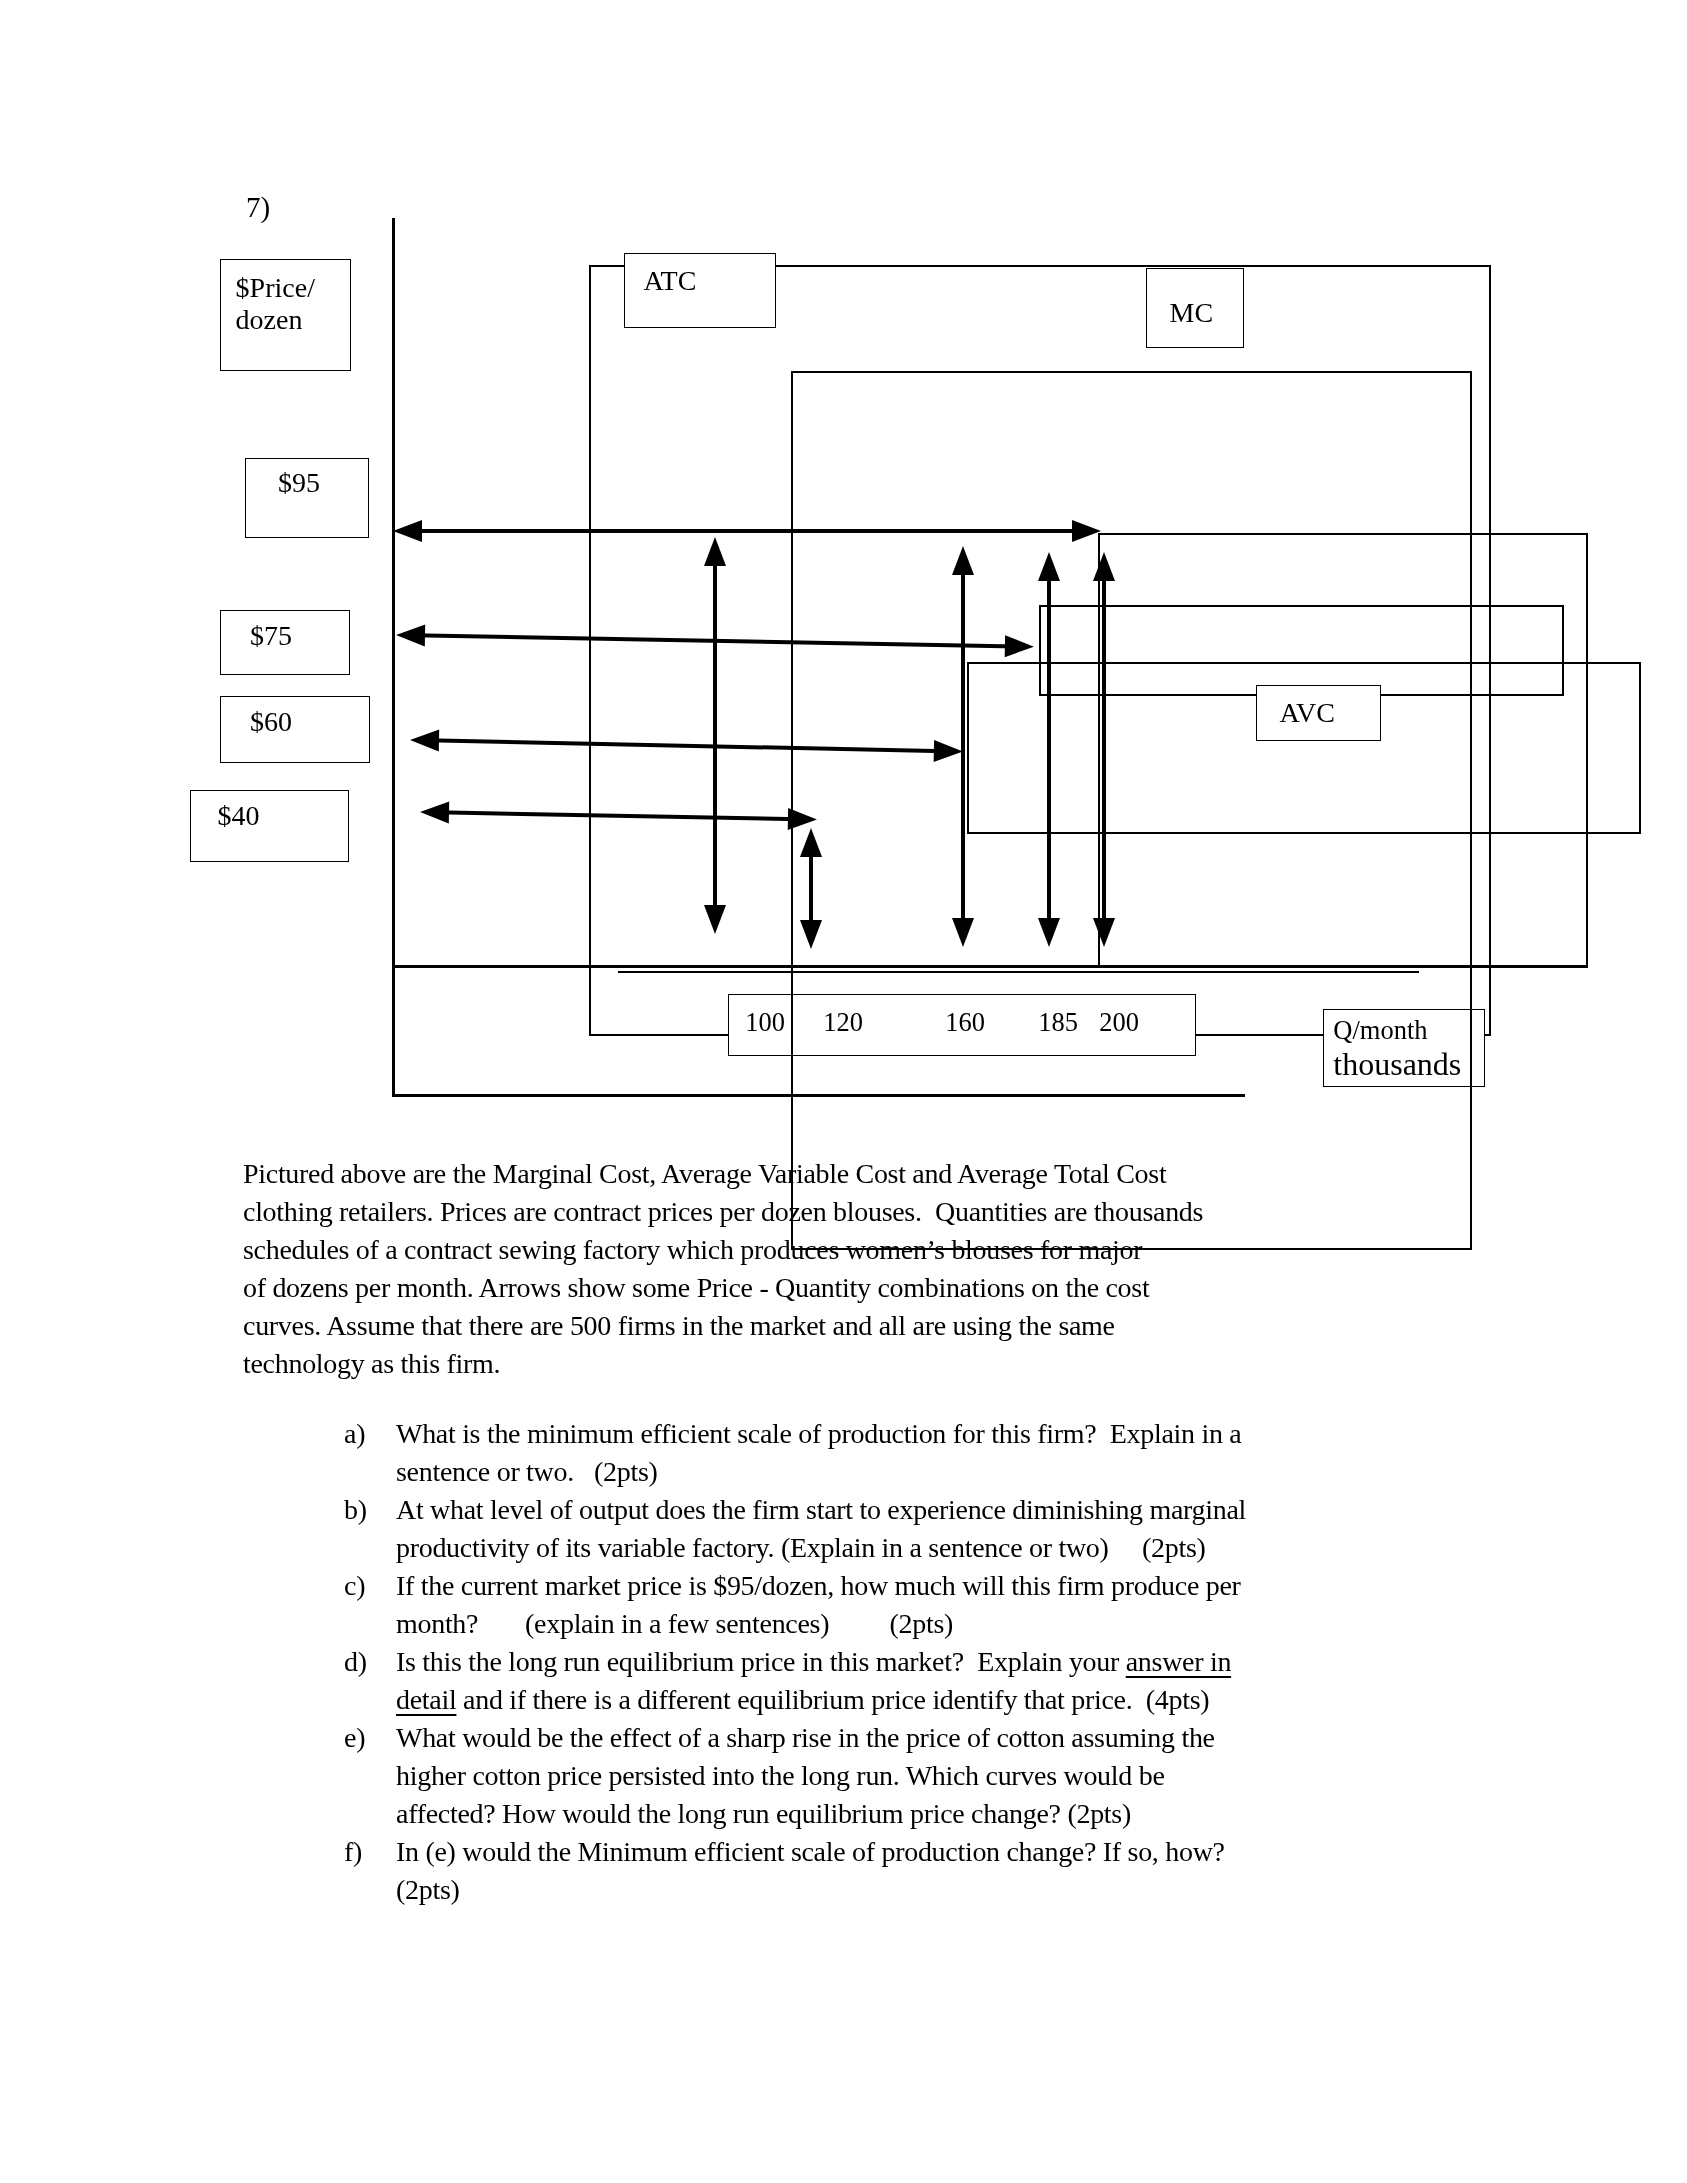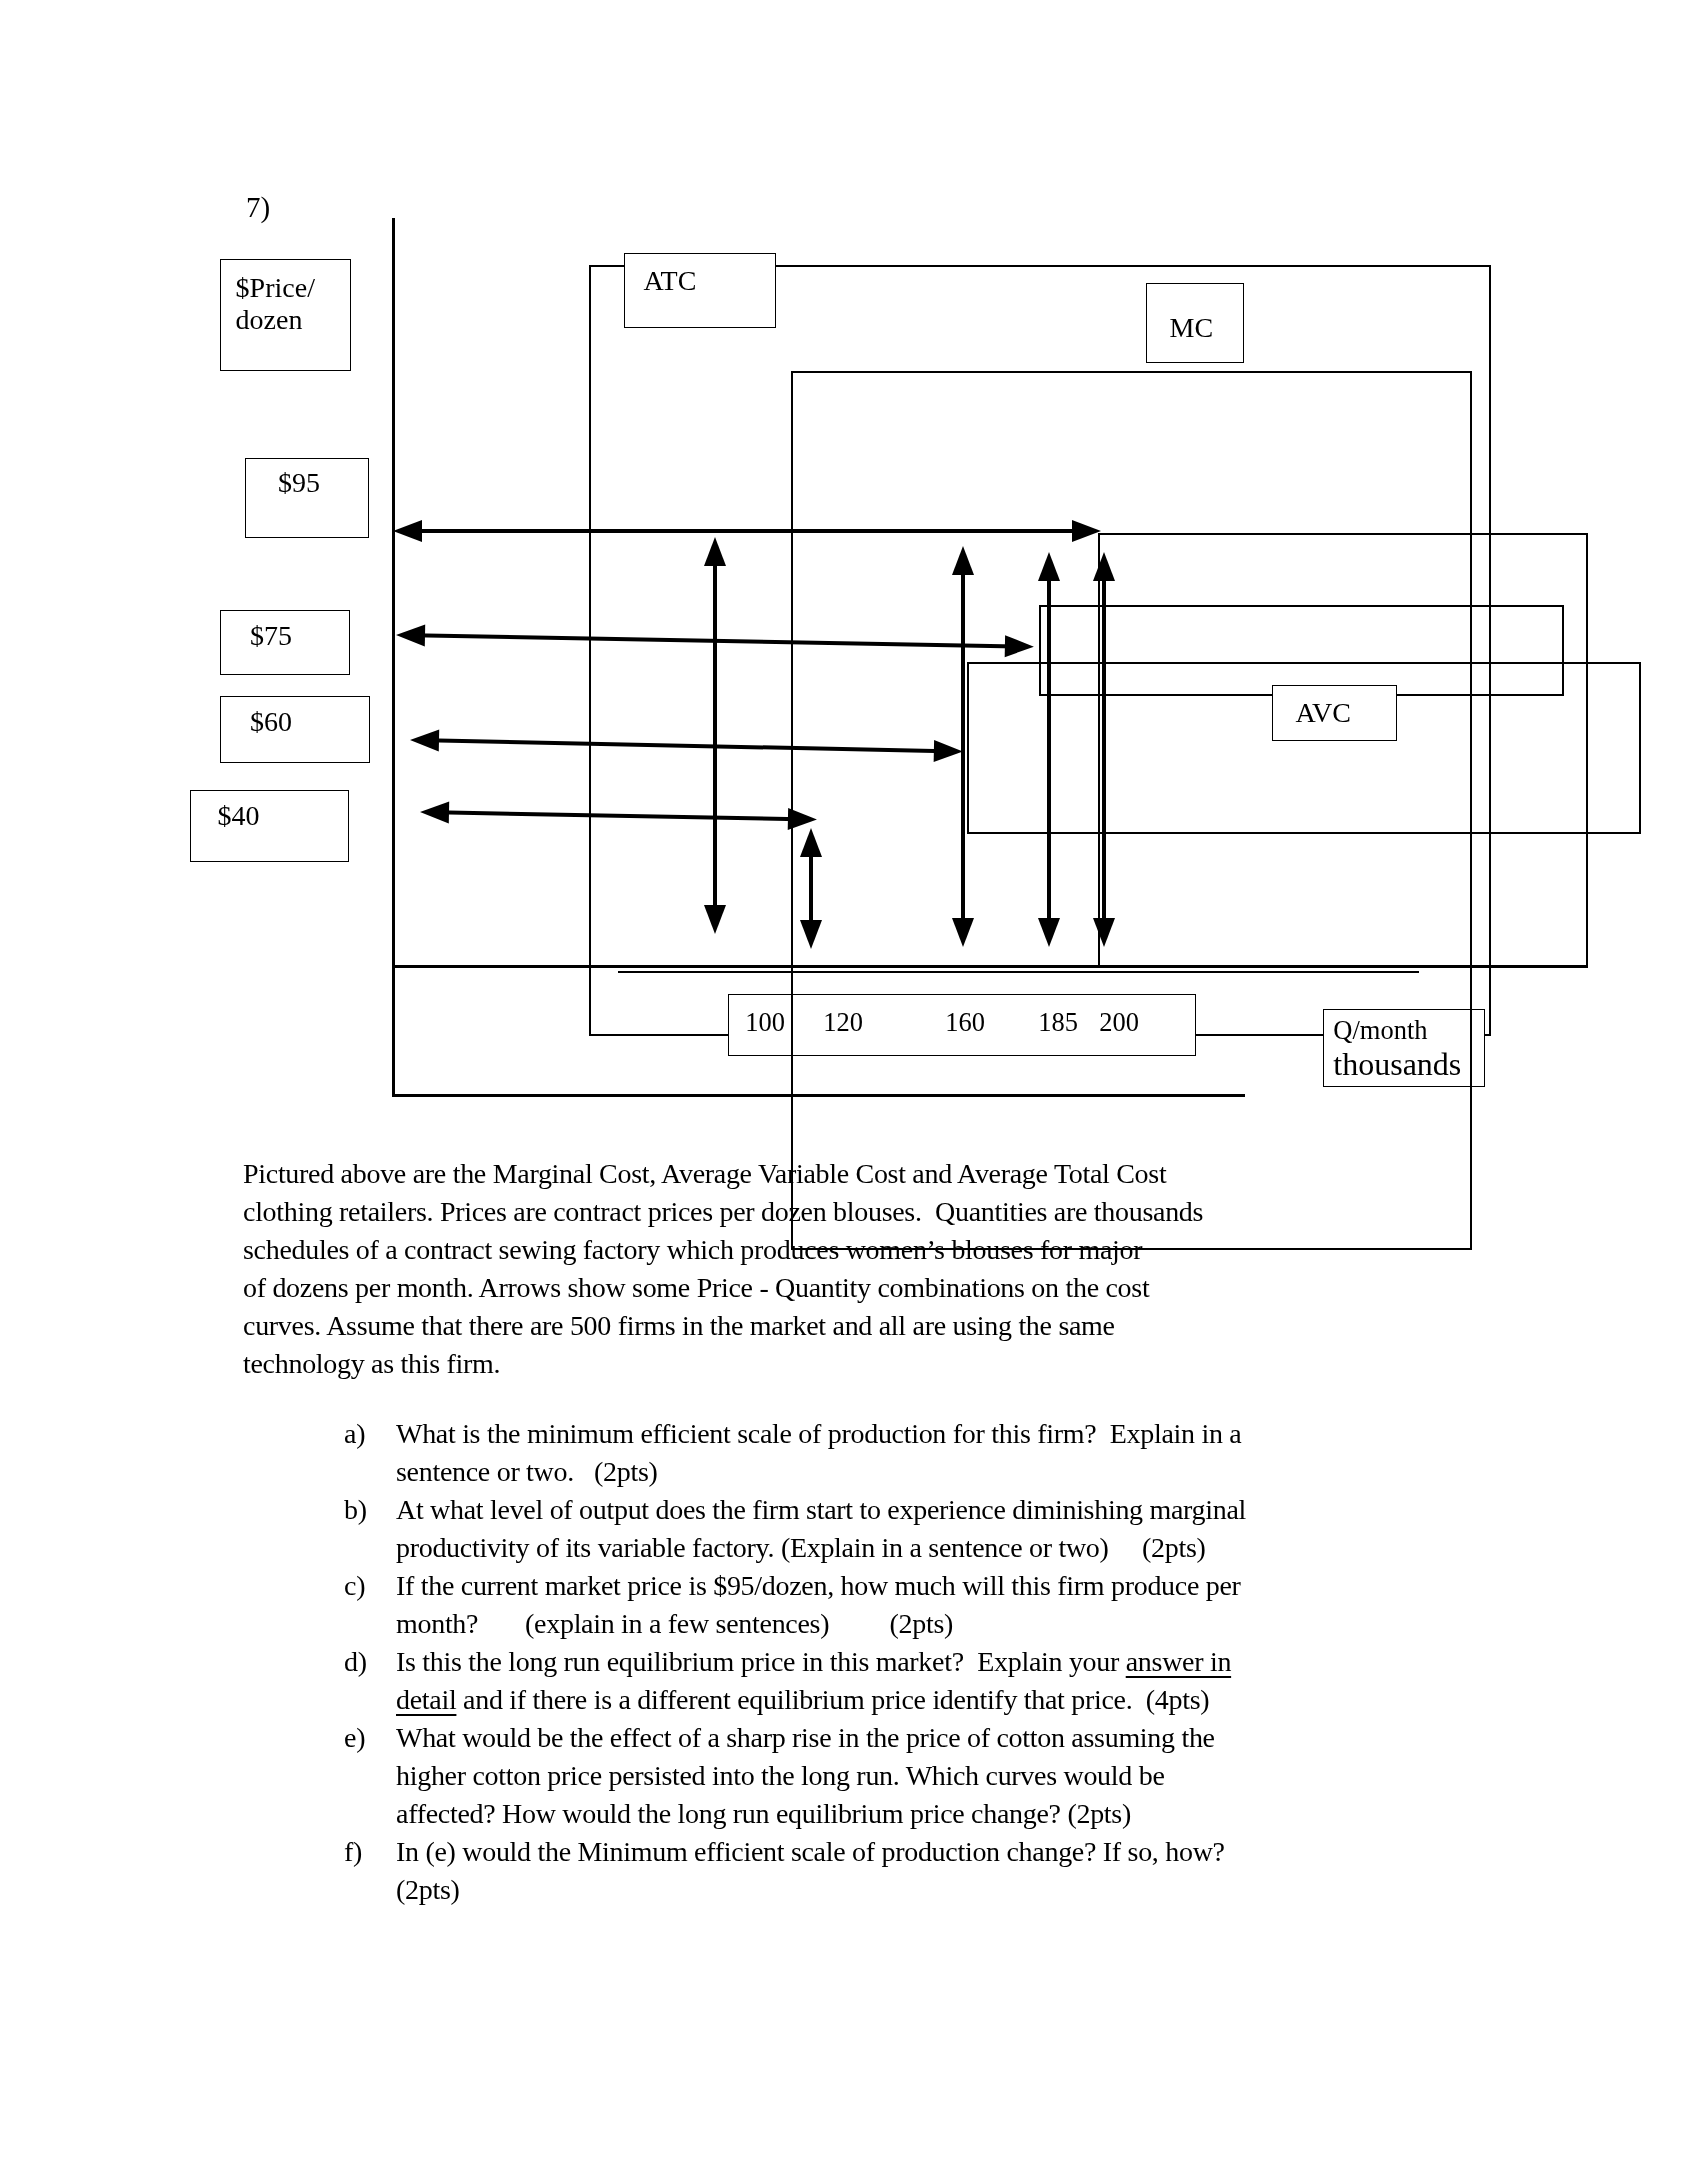--- a/index.html
+++ b/index.html
@@ -71,24 +71,24 @@
   <div class="box" style="left:220px;top:696px;width:150px;height:67px;border-width:1.3px;padding:9.3px 0 0 29px;">
     <div class="lbl">$60</div>
   </div>
   <div class="box" style="left:190px;top:790px;width:159px;height:72px;border-width:1.3px;padding:9.3px 0 0 26.5px;">
     <div class="lbl">$40</div>
   </div>
 
   <div class="box" style="left:624px;top:253px;width:152px;height:75px;border-width:1.3px;padding:10.6px 0 0 18.5px;">
     <div class="lbl">ATC</div>
   </div>
-  <div class="box" style="left:1146px;top:283px;width:98px;height:80px;border-width:1.3px;padding:28px 0 0 22.5px;">
+  <div class="box" style="left:1146px;top:268px;width:98px;height:80px;border-width:1.3px;padding:28px 0 0 22.5px;">
     <div class="lbl">MC</div>
   </div>
-  <div class="box" style="left:1256px;top:685px;width:125px;height:56px;border-width:1.3px;padding:10.6px 0 0 22.5px;margin-left:16px;">
+  <div class="box" style="left:1256px;top:685px;width:125px;height:56px;border-width:1.3px;padding:10.6px 0 0 22.5px;">
     <div class="lbl">AVC</div>
   </div>
 
   <div class="harrow" style="left:393px;top:531px;width:708px;">
     <div class="shaft"></div>
       <div class="hd-l"></div>
       <div class="hd-r"></div>
   </div>
   <div class="harrow" style="left:396px;top:635px;width:638px;transform:rotate(1.05deg);">
     <div class="shaft"></div>

